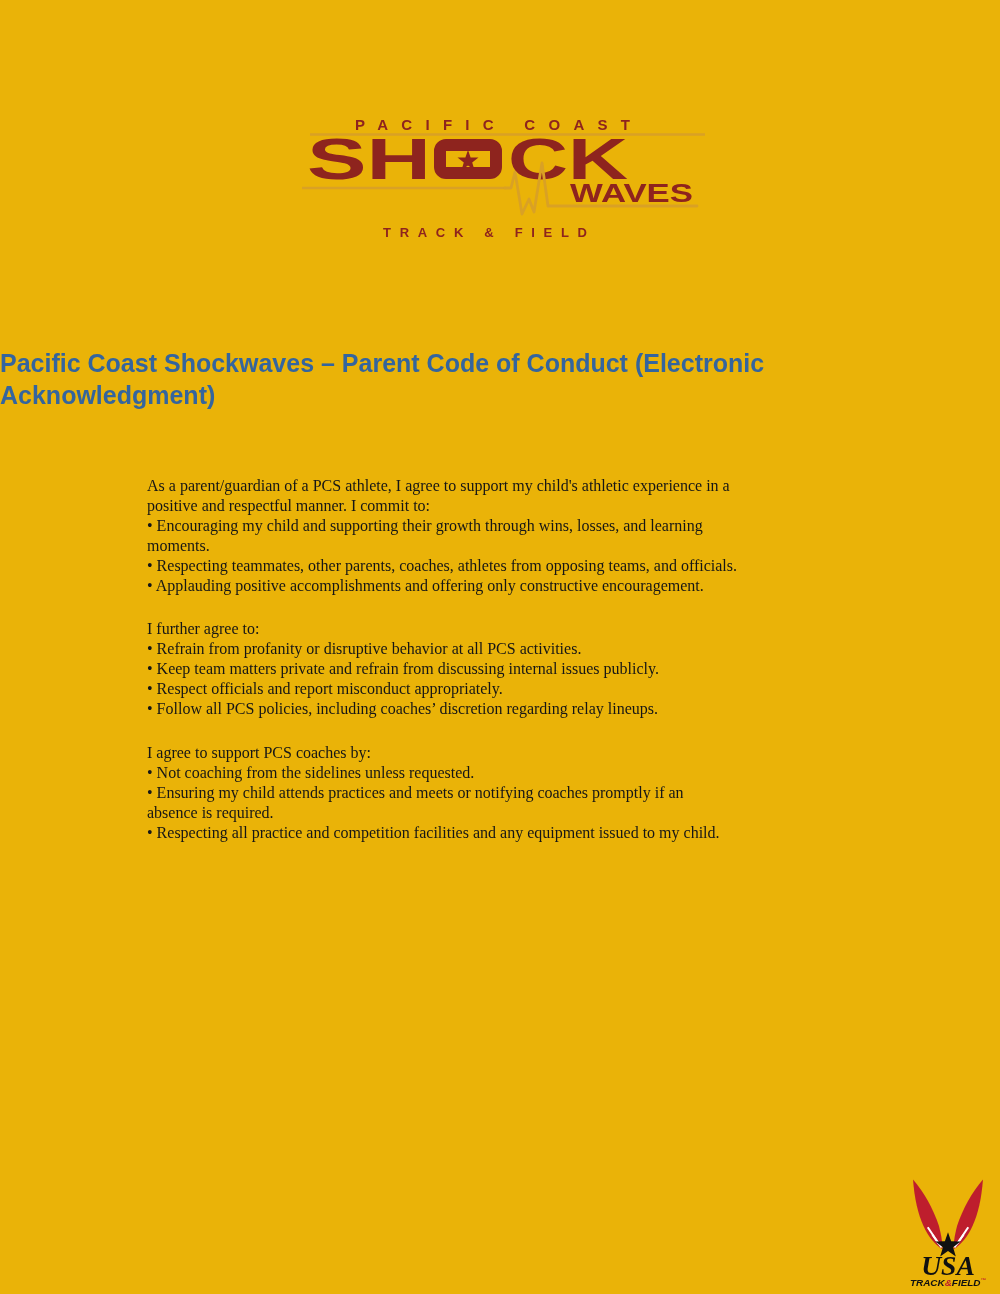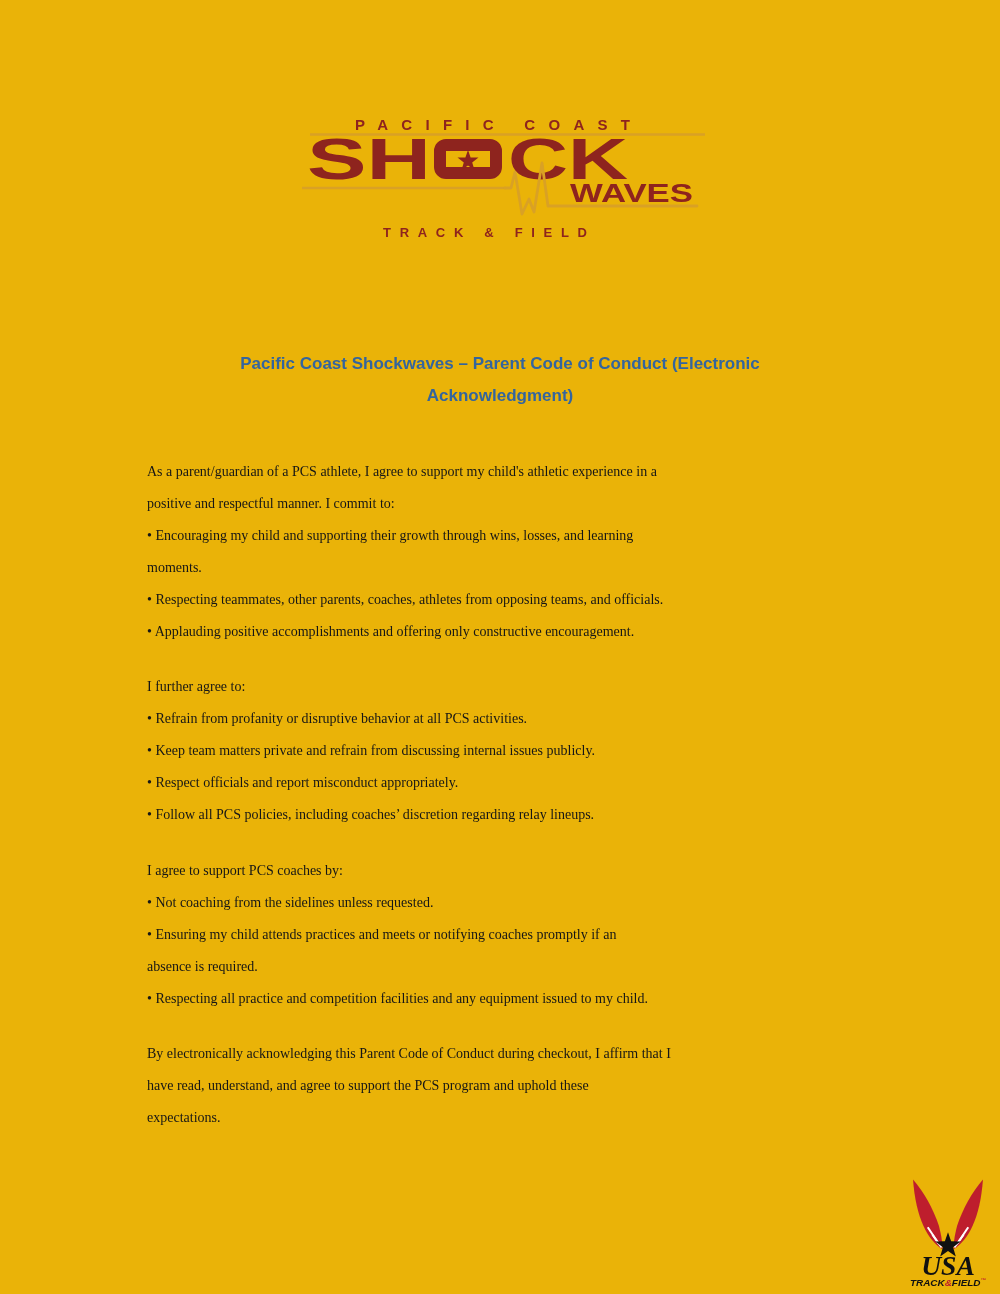--- a/index.html
+++ b/index.html
@@ -4,28 +4,27 @@
 <style>
   html,body { margin:0; padding:0; background:#ffffff; }
   .page {
     position:relative; width:1000px; height:1294px;
     background:#eab308; overflow:hidden;
     font-family:"Liberation Serif", serif;
   }
   .logo-svg { position:absolute; left:270px; top:60px; width:460px; height:200px; }
   .doc-title {
     position:absolute; left:0; top:348px; width:1000px; margin:0;
-    text-align:center;
     font-family:"Liberation Sans", sans-serif;
-    font-weight:bold; font-size:17px; line-height:31.5px;
+    font-weight:bold; font-size:25px; line-height:31.5px;
     color:#34659E;
   }
   .body-text {
-    position:absolute; left:147px; top:456px; width:738px;
-    font-size:14px; line-height:32px; color:#161616;
+    position:absolute; left:147px; top:476px; width:738px;
+    font-size:16px; line-height:20px; color:#161616;
   }
   .body-text p { margin:0 0 23.4px 0; white-space:pre-line; }
   .usatf-svg { position:absolute; left:902px; top:1172px; width:92px; height:116px; }
 </style>
 </head>
 <body>
 
 <div class="page">
 
   <svg class="logo-svg" viewBox="0 0 460 200" xmlns="http://www.w3.org/2000/svg">
@@ -66,23 +65,20 @@
     <p>I further agree to:
 • Refrain from profanity or disruptive behavior at all PCS activities.
 • Keep team matters private and refrain from discussing internal issues publicly.
 • Respect officials and report misconduct appropriately.
 • Follow all PCS policies, including coaches’ discretion regarding relay lineups.</p>
     <p>I agree to support PCS coaches by:
 • Not coaching from the sidelines unless requested.
 • Ensuring my child attends practices and meets or notifying coaches promptly if an
 absence is required.
 • Respecting all practice and competition facilities and any equipment issued to my child.</p>
-    <p>By electronically acknowledging this Parent Code of Conduct during checkout, I affirm that I
-have read, understand, and agree to support the PCS program and uphold these
-expectations.</p>
   </div>
 
   <svg class="usatf-svg" viewBox="0 0 100 126" xmlns="http://www.w3.org/2000/svg">
 
     <path d="M44,84 C28,74 15,50 12,8 C24,22 34,40 40,58 C42,66 44,74 44,84 Z" fill="#BE1E2D"></path>
     <line x1="40" y1="78" x2="28" y2="60" stroke="#ffffff" stroke-width="2.2"></line>
     <line x1="43" y1="82" x2="33" y2="68" stroke="#ffffff" stroke-width="2"></line>
 
     <path d="M56,84 C72,74 85,50 88,8 C76,22 66,40 60,58 C58,66 56,74 56,84 Z" fill="#BE1E2D"></path>
     <line x1="60" y1="78" x2="72" y2="60" stroke="#ffffff" stroke-width="2.2"></line>

